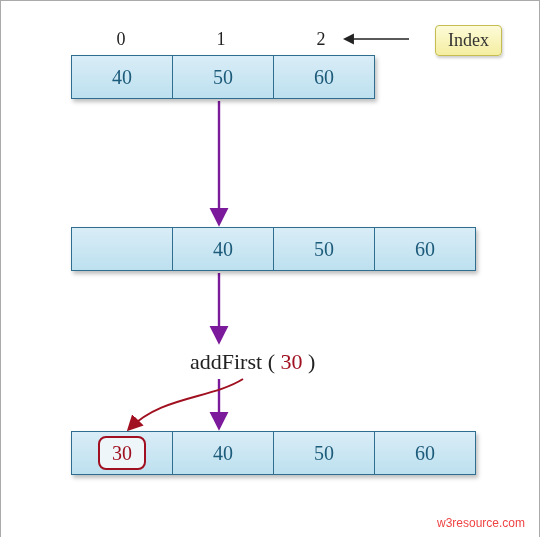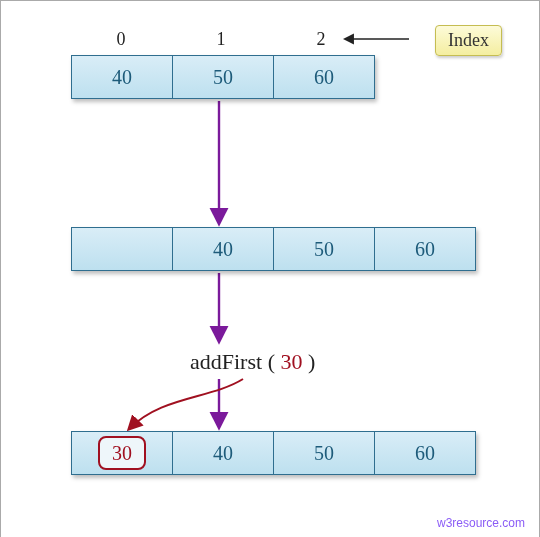--- a/index.html
+++ b/index.html
@@ -79,21 +79,21 @@
     color: #222;
   }
   .method-label .paren { color: #222; }
   .method-label .arg { color: #a01020; }
   .footer {
     position: absolute;
     right: 14px;
     bottom: 8px;
     font-family: Arial, sans-serif;
     font-size: 12px;
-    color: #8b5cf6;
+    color: #ef4444;
   }
   svg.overlay {
     position: absolute;
     left: 0; top: 0;
     width: 540px; height: 537px;
     pointer-events: none;
   }
 </style>
 </head>
 <body>

